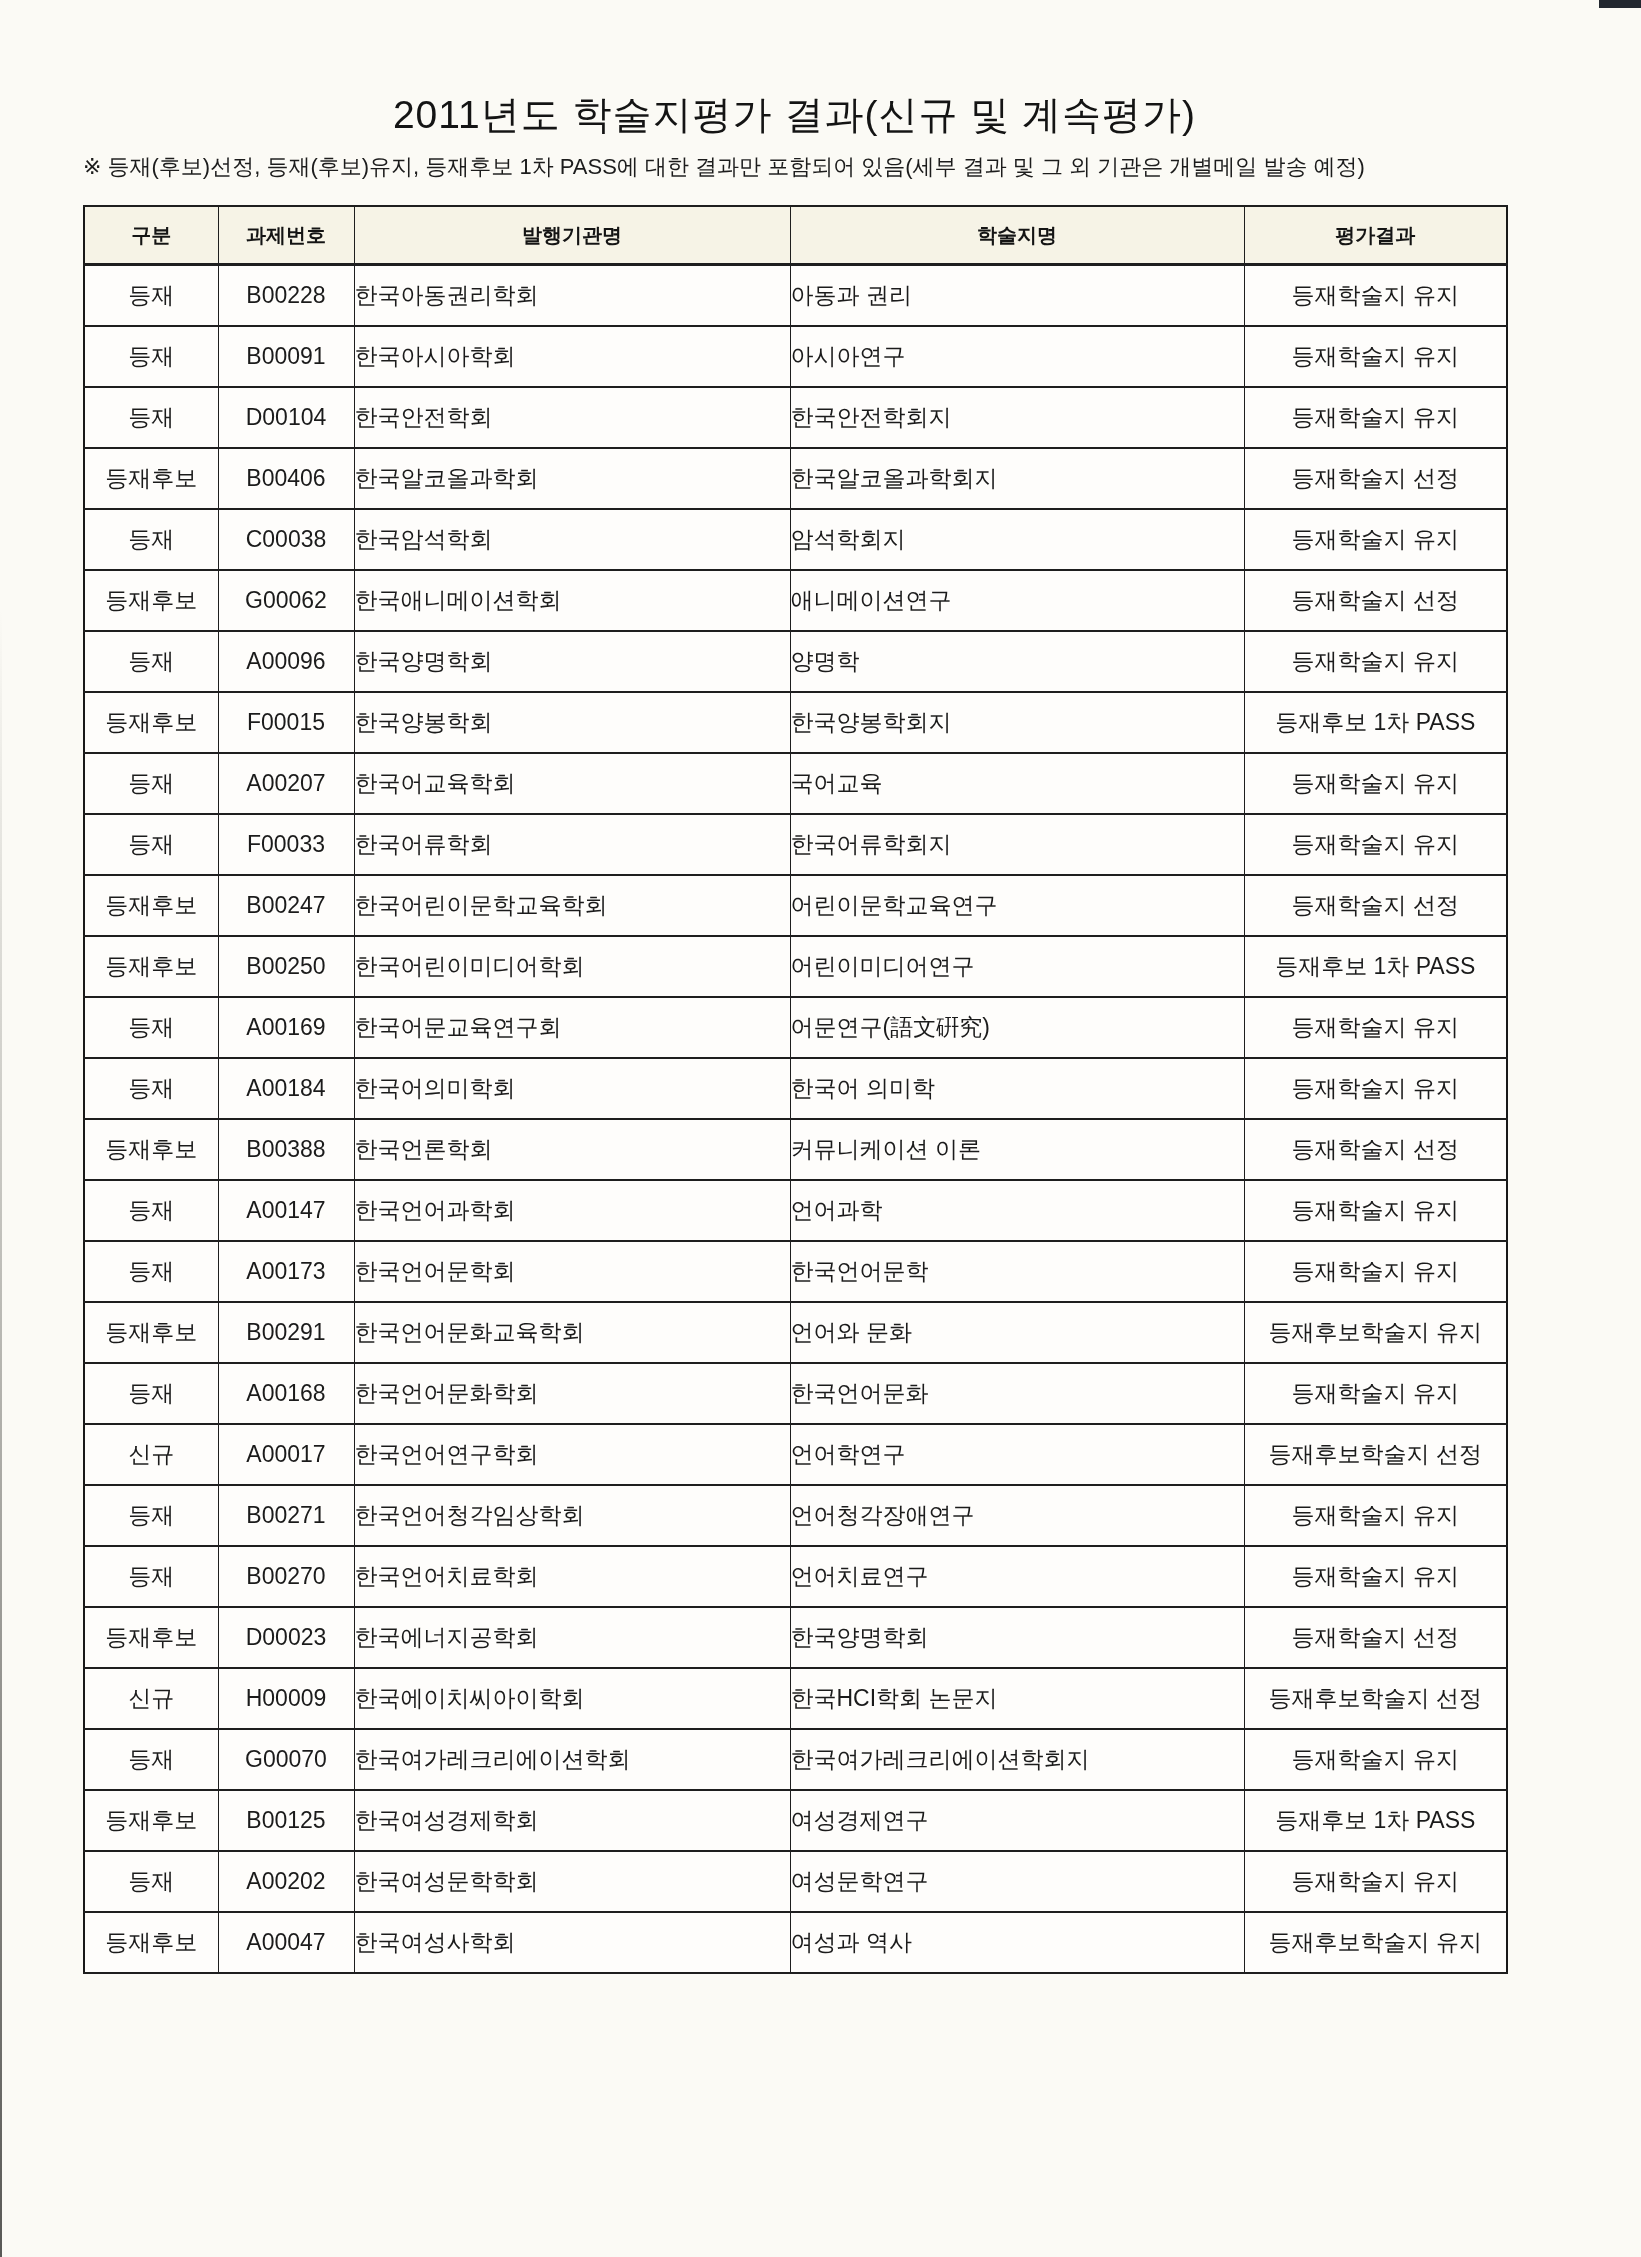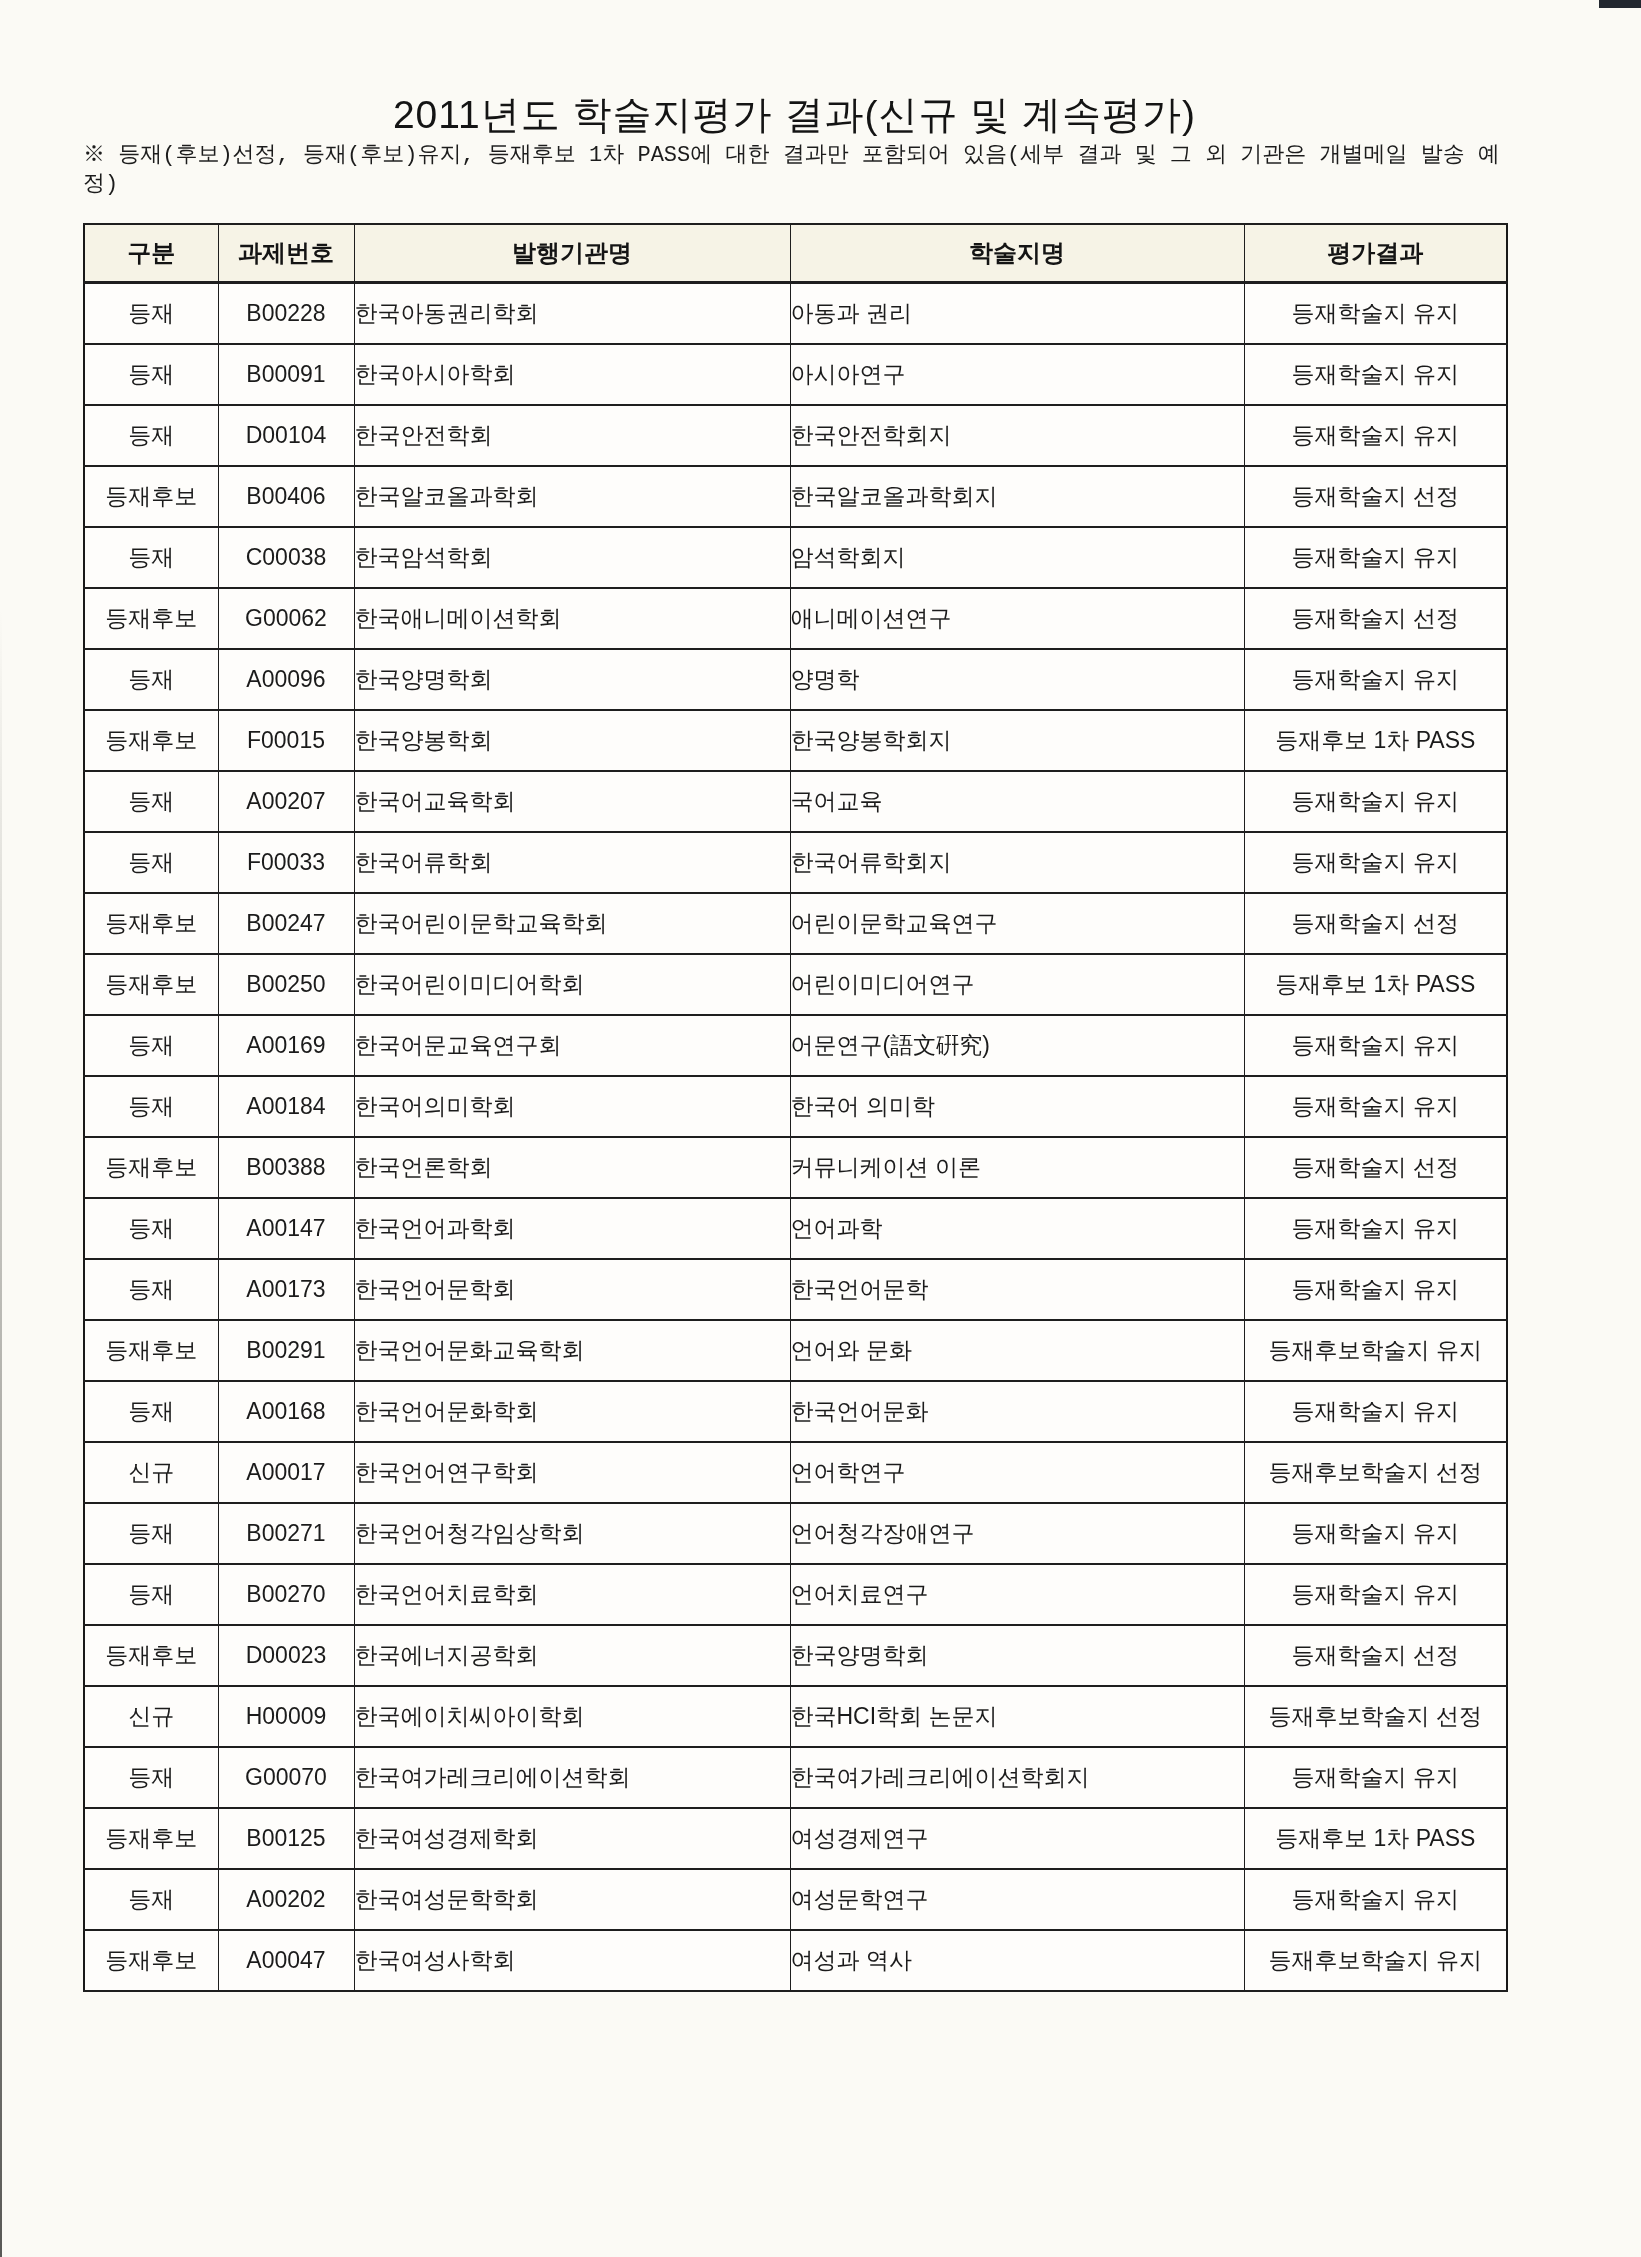--- a/index.html
+++ b/index.html
@@ -17,42 +17,42 @@
     margin:95px 0 0 0;
     font-size:39px;
     line-height:1.0;
     font-weight:normal;
     text-align:center;
     letter-spacing:1px;
     color:#141414;
   }
   .note { margin:0; font-size:22px; line-height:29px; color:#1c1c1c; }
   .note-1 { margin-top:20px; }
-  .note-2 { margin-top:7px;font-family:Liberation Mono, monospace; }
+  .note-2 { margin-top:18px; }
   .eval-table {
     margin-top:24px;
     width:1423px;
     border-collapse:collapse;
     table-layout:fixed;
     background:#fefdfb;
     border:2.9px solid #181818;
   }
   .eval-table th, .eval-table td {
     border-left:1.9px solid #1e1e1e;
     border-right:1.9px solid #1e1e1e;
     border-top:2.9px solid #1e1e1e;
     border-bottom:2.9px solid #1e1e1e;
     padding:0;
     overflow:hidden;
     white-space:nowrap;
   }
   .eval-table thead th {
     height:56px;
     background:#f6f3e6;
-    font-size:24px;
+    font-size:20px;
     font-weight:bold;
     text-align:center;
     border-bottom-width:3.9px;
     color:#141414;
   }
   .eval-table tbody td { height:59px; font-size:23px; color:#1b1b1b; }
   .c-center { text-align:center; }
   .c-left { text-align:left; padding-left:8.7px; }
   .footer { margin-top:12.6px; text-align:center; font-size:22px; color:#1c1c1c; }
   

